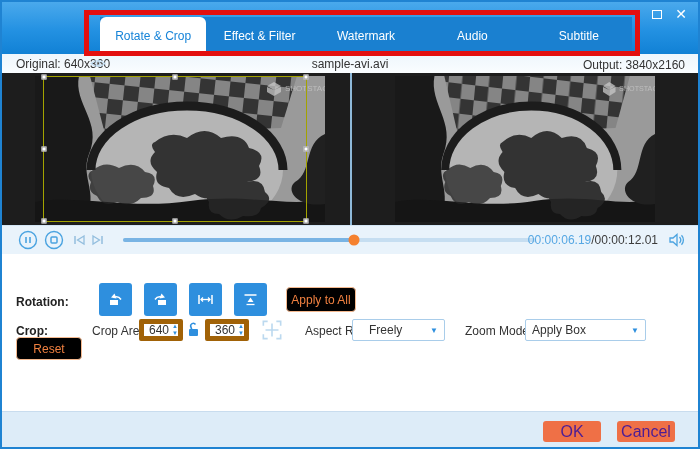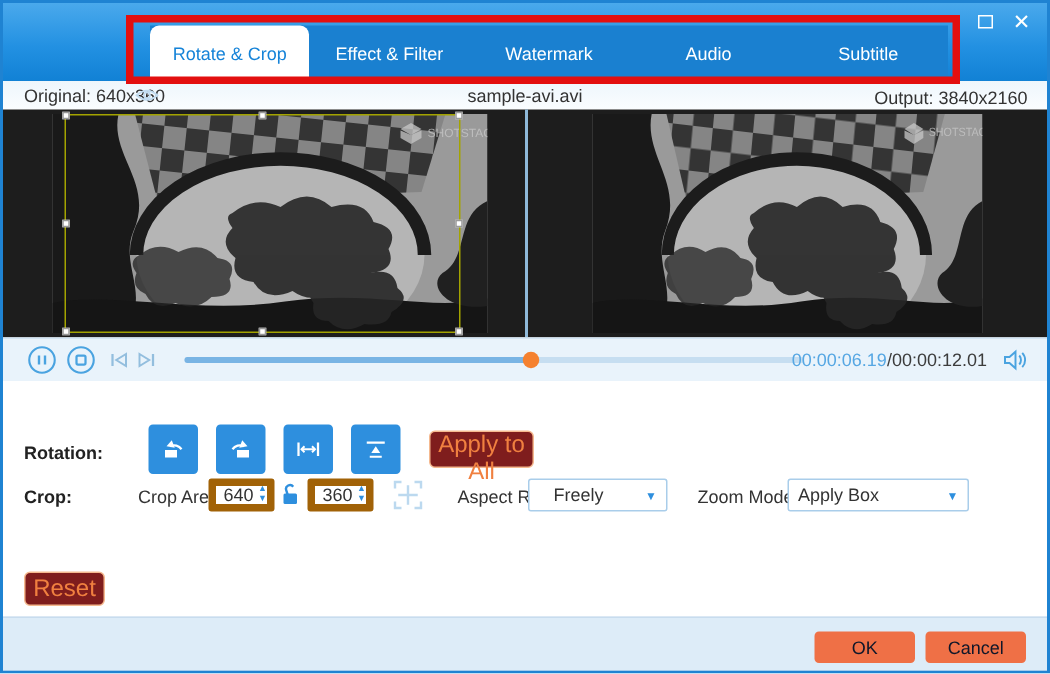--- a/index.html
+++ b/index.html
@@ -86,25 +86,25 @@
   .auto-row input { width:13px; height:13px; accent-color:#2e8fde; cursor:pointer; }
   .row-label { font-weight:bold; color:#222; }
   .rot-label { position:absolute; left:14px; top:293px; }
   .rot-btn {
     position:absolute; top:281px; width:33px; height:33px; border:none;
     background:#2e8fde; border-radius:3px; cursor:pointer;
     display:flex; align-items:center; justify-content:center;
   }
   .rb1{left:97px}.rb2{left:142px}.rb3{left:187px}.rb4{left:232px}
   .outline-btn {
-    position:absolute; background:#7f1d1d; border:1px solid #f5b98f; border-radius:4px;
-    color:#f08040; font-size:16px; cursor:pointer; font-family:"Liberation Sans",sans-serif;
+    position:absolute; background:#000000; border:1px solid #f5b98f; border-radius:4px;
+    color:#f08040; font-size:12px; cursor:pointer; font-family:"Liberation Sans",sans-serif;
   }
   .apply-all { left:284px; top:285px; width:70px; height:25px; }
-  .reset { left:14px; top:335px; width:54px; height:23px;margin-top:44px; }
+  .reset { left:14px; top:335px; width:66px; height:23px; }
   
   .crop-label { position:absolute; left:14px; top:322px; }
   .crop-area-label { position:absolute; left:90px; top:322px; }
   .num-box {
     position:absolute; top:317px; width:44px; height:22px;
     border:5px solid #a16207; border-radius:2px; background:#fff; display:flex;
   }
   .num-box input {
     width:28px; border:none; outline:none; font-size:12px; color:#333;
     padding-left:5px; font-family:"Liberation Sans",sans-serif;
@@ -123,22 +123,22 @@
   }
   .dropdown .caret { margin-left:auto; color:#2e8fde; font-size:8px; }
   .dd-ar { left:350px; width:93px;padding-left:16px; }
   .dd-zm { left:523px; width:121px; }
   
   .footer {
     position:absolute; left:0; top:409px; right:0; height:36px;
     background:#ddecf8; border-top:1px solid #c8dcee;
   }
   .solid-btn {
-    position:absolute; top:9px; width:67px; height:21px; border:none; border-radius:3px;
-    background:#ef7046; color:#0f172a; font-size:12px; cursor:pointer;
+    position:absolute; top:9px; width:58px; height:21px; border:none; border-radius:3px;
+    background:#ef7046; color:#4c1d95; font-size:16px; cursor:pointer;
     font-family:"Liberation Sans",sans-serif;
   }
   .ok { left:541px; } .cancel { left:615px; }
 </style>
 </head>
 <body>
 
 <svg width="0" height="0" style="position:absolute">
   <defs>
     <pattern id="chk" width="30" height="30" patternUnits="userSpaceOnUse" patternTransform="rotate(6)">

